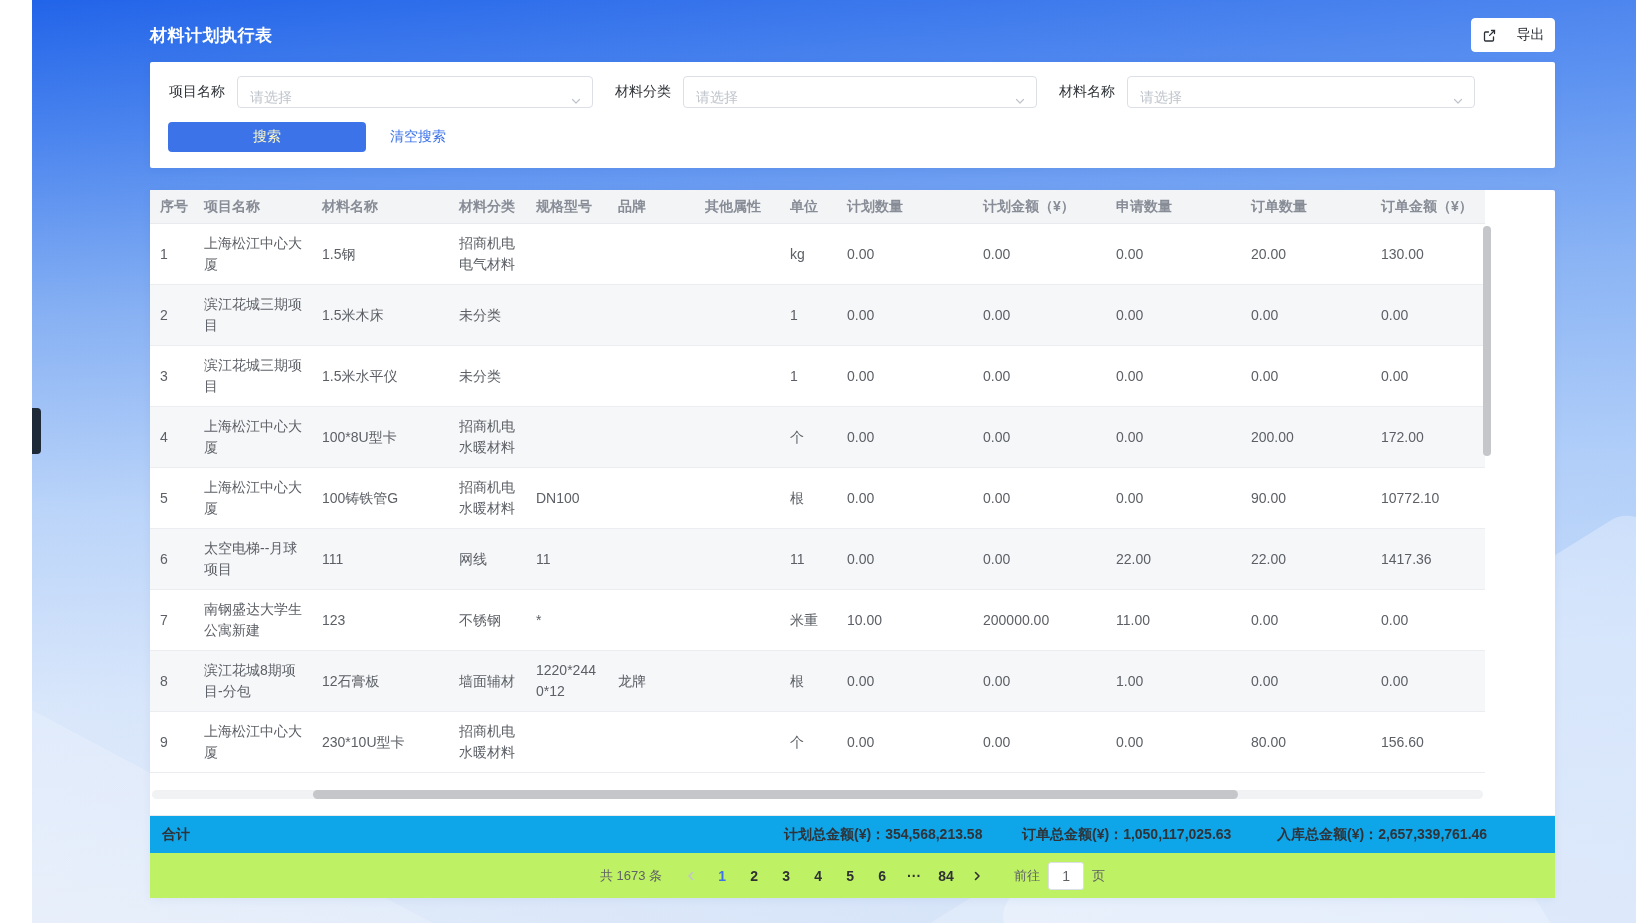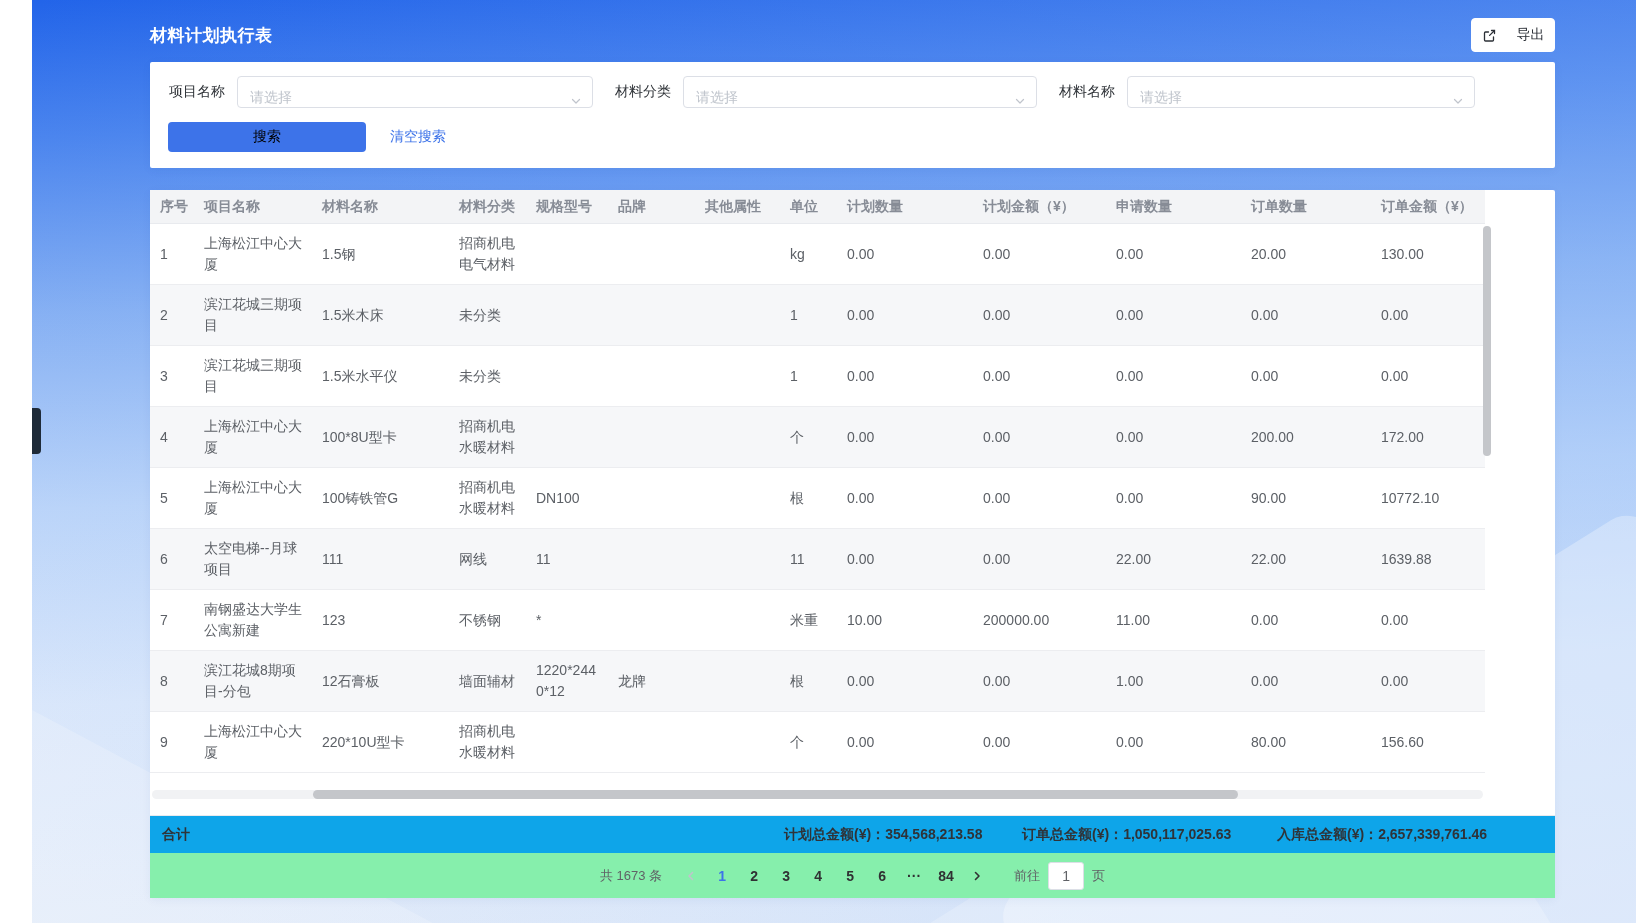--- a/index.html
+++ b/index.html
@@ -50,21 +50,21 @@
   .select-box {
     height:32px; border:1px solid #dcdfe6; border-radius:4px; background:#fff;
     display:flex; align-items:flex-end; justify-content:space-between;
     padding:0 10px 0 12px; cursor:pointer;
   }
   .select-box .placeholder { font-size:14px; color:#bfc4cc; }
   .sel-1 { width:356px; } .sel-2 { width:354px; } .sel-3 { width:348px; }
   .action-row { display:flex; align-items:center; padding:14px 0 0 18px; }
   .search-btn {
     width:198px; height:30px; background:#3d73e9; border:none; border-radius:4px;
-    color:#000000; font-size:14px; cursor:pointer; font-family:inherit;
+    color:#fef9c3; font-size:14px; cursor:pointer; font-family:inherit;
   }
   .clear-link { margin-left:24px; font-size:14px; color:#3d73e9; cursor:pointer; background:none; border:none; font-family:inherit; }
 
   
   .table-card {
     position:absolute; left:118px; top:190px; width:1405px; height:708px;
     background:#ffffff; border-radius:2px; box-shadow:0 2px 10px rgba(20,60,140,0.06);
   }
   .thead, .tr {
     display:grid;
@@ -97,21 +97,21 @@
   .summary-row {
     position:absolute; left:0; top:625px; width:1405px; height:38px;
     background:#0ea5e9; border-top:1px solid #e8eaee;
   }
   .summary-label { position:absolute; left:12px; top:10px; font-size:14px; font-weight:700; color:#2f3338; }
   .summary-item { position:absolute; top:10px; font-size:14px; font-weight:700; color:#2f3338; white-space:nowrap; }
   .sum-1 { left:634px; } .sum-2 { left:872px; } .sum-3 { left:1127px; }
 
   
   .pagination {
-    position:absolute; left:0; top:663px; width:1405px; height:45px; background:#86efac;
+    position:absolute; left:0; top:663px; width:1405px; height:45px; background:#bef264;
     display:flex; align-items:center; justify-content:center;
   }
   .pg-total { font-size:13px; color:#606266; margin-right:14px; }
   .pg-arrow {
     width:30px; height:28px; border:none; background:none; cursor:pointer;
     display:flex; align-items:center; justify-content:center;
   }
   .page-nums { display:flex; align-items:center; }
   .page-num {
     min-width:32px; height:28px; border:none; background:none; font-family:inherit;
@@ -285,21 +285,21 @@
           <div class="td">111</div>
           <div class="td">网线</div>
           <div class="td">11</div>
           <div class="td"></div>
           <div class="td"></div>
           <div class="td">11</div>
           <div class="td">0.00</div>
           <div class="td">0.00</div>
           <div class="td">22.00</div>
           <div class="td">22.00</div>
-          <div class="td">1639.88</div>
+          <div class="td">1417.36</div>
         </div>
         <div class="tr">
           <div class="td">7</div>
           <div class="td">南钢盛达大学生公寓新建</div>
           <div class="td">123</div>
           <div class="td">不锈钢</div>
           <div class="td">*</div>
           <div class="td"></div>
           <div class="td"></div>
           <div class="td">米重</div>
@@ -320,21 +320,21 @@
           <div class="td">根</div>
           <div class="td">0.00</div>
           <div class="td">0.00</div>
           <div class="td">1.00</div>
           <div class="td">0.00</div>
           <div class="td">0.00</div>
         </div>
         <div class="tr">
           <div class="td">9</div>
           <div class="td">上海松江中心大厦</div>
-          <div class="td">220*10U型卡</div>
+          <div class="td">230*10U型卡</div>
           <div class="td">招商机电水暖材料</div>
           <div class="td"></div>
           <div class="td"></div>
           <div class="td"></div>
           <div class="td">个</div>
           <div class="td">0.00</div>
           <div class="td">0.00</div>
           <div class="td">0.00</div>
           <div class="td">80.00</div>
           <div class="td">156.60</div>

